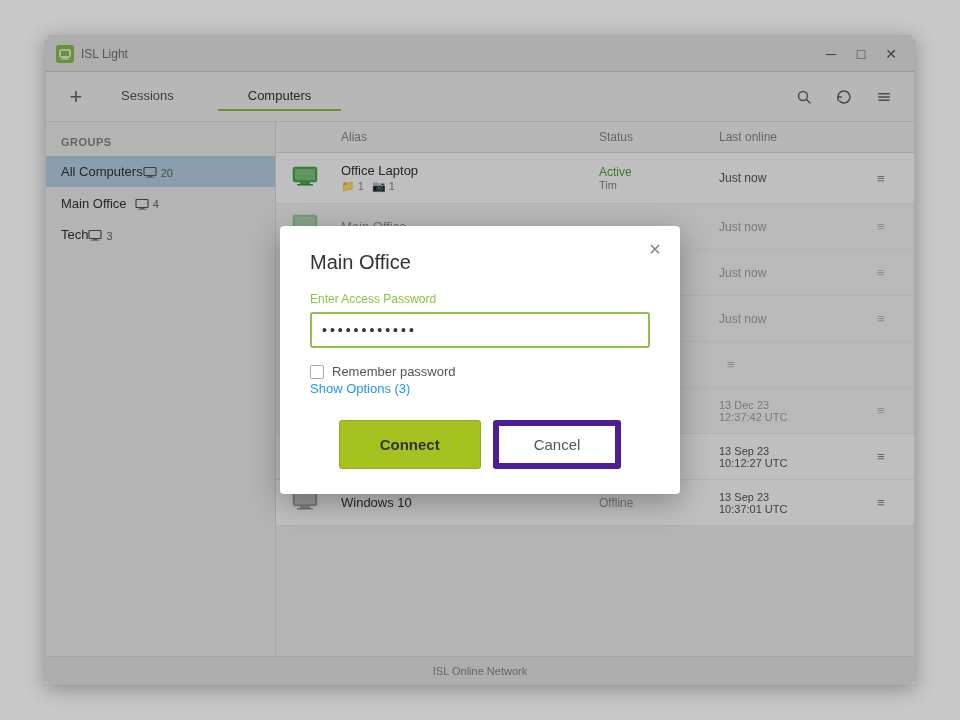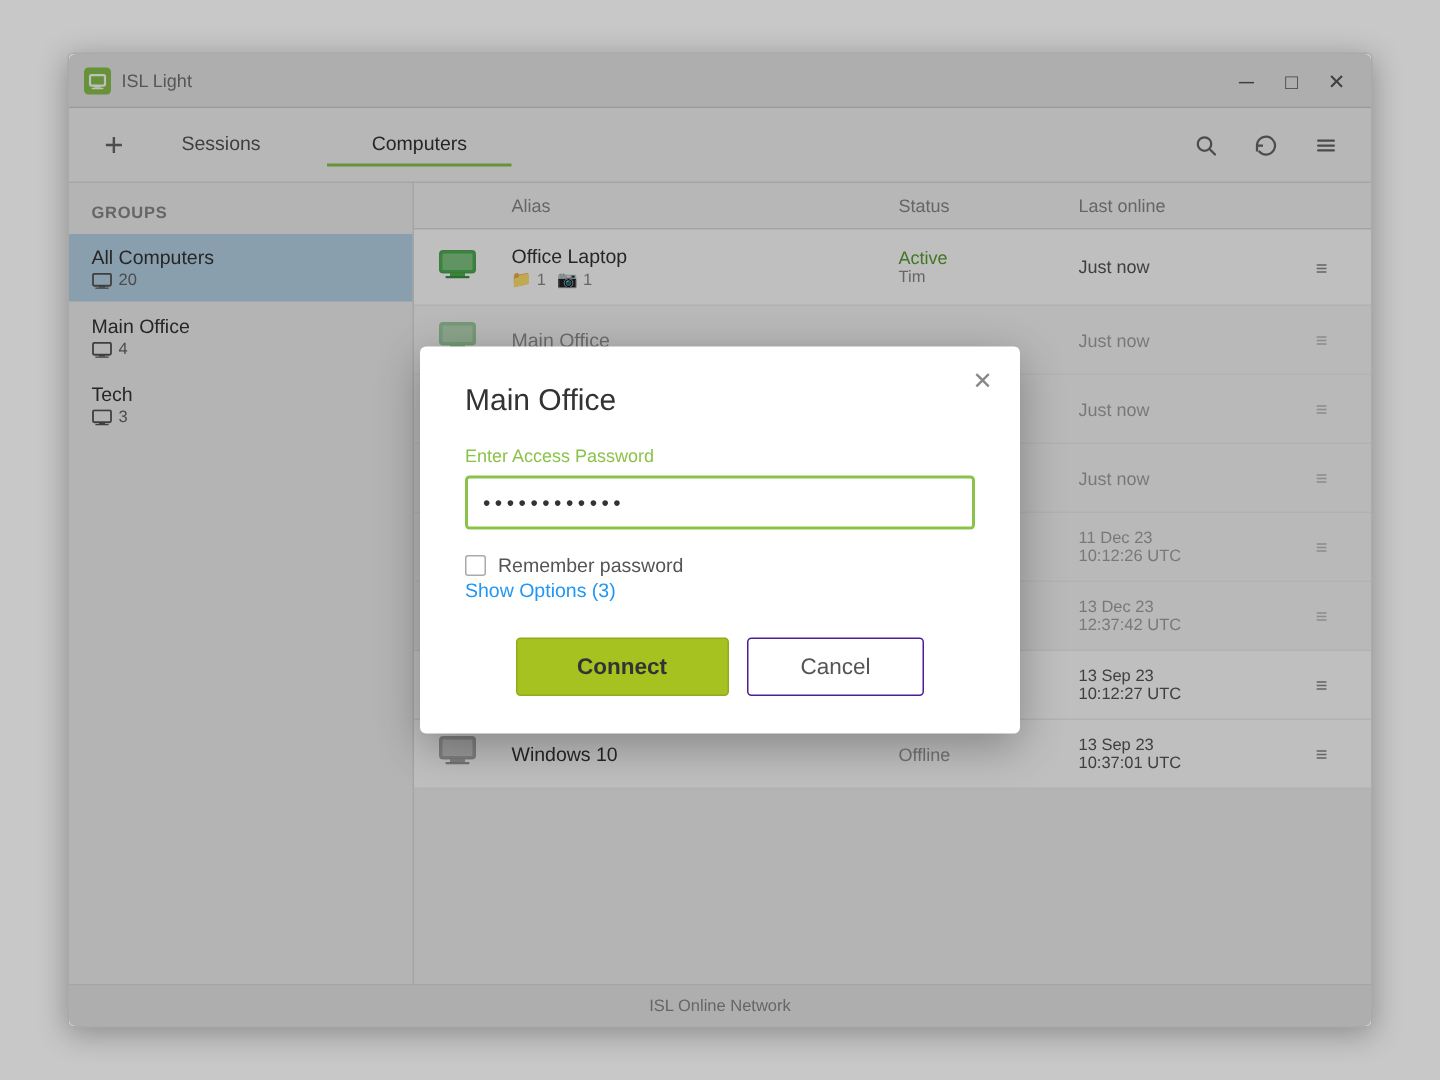--- a/index.html
+++ b/index.html
@@ -152,21 +152,21 @@
       font-size: 11px;
       color: #888;
       font-weight: 600;
       text-transform: uppercase;
       letter-spacing: 0.5px;
     }
     .sidebar-item {
       padding: 8px 15px;
       cursor: pointer;
       display: flex;
-      flex-direction: column;
+      flex-direction: row;
     }
     .sidebar-item.active {
       background: #b8d4e8;
     }
     .sidebar-item-name {
       font-size: 13px;
       color: #333;
       font-weight: 500;
     }
     .sidebar-item-count {
@@ -378,21 +378,21 @@
       border-radius: 3px;
       font-size: 15px;
       color: #333;
       cursor: pointer;
       font-weight: 700;
     }
 
     .btn-cancel {
       padding: 10px 35px;
       background: white;
-      border: 1px solid #4c1d95;
+      border: 6px solid #4c1d95;
       border-radius: 3px;
       font-size: 15px;
       color: #555;
       cursor: pointer;
     }
   </style>
 </head>
 <body>
 
 <div class="window">
@@ -584,21 +584,20 @@
               <rect x="2" y="1" width="24" height="15" rx="2" fill="#aaa" stroke="#999" stroke-width="0.5"></rect>
               <rect x="4" y="3" width="20" height="11" rx="1" fill="#ccc"></rect>
               <rect x="9" y="16" width="10" height="2" fill="#aaa"></rect>
               <rect x="6" y="18" width="16" height="1.5" rx="0.5" fill="#999"></rect>
             </svg>
           </div>
           <div class="alias-cell">
             <div class="alias-name"></div>
           </div>
           <div class="status-cell"></div>
-          <div class="last-online-cell" style="font-size:11px">11 Dec 23<br>10:12:26 UTC</div>
           <button class="row-menu-btn">≡</button>
         </div>
 
         <div class="table-row" style="opacity:0.5">
           <div>
             <svg width="28" height="22" viewBox="0 0 28 22">
               <rect x="2" y="1" width="24" height="15" rx="2" fill="#aaa" stroke="#999" stroke-width="0.5"></rect>
               <rect x="4" y="3" width="20" height="11" rx="1" fill="#ccc"></rect>
               <rect x="9" y="16" width="10" height="2" fill="#aaa"></rect>
               <rect x="6" y="18" width="16" height="1.5" rx="0.5" fill="#999"></rect>

